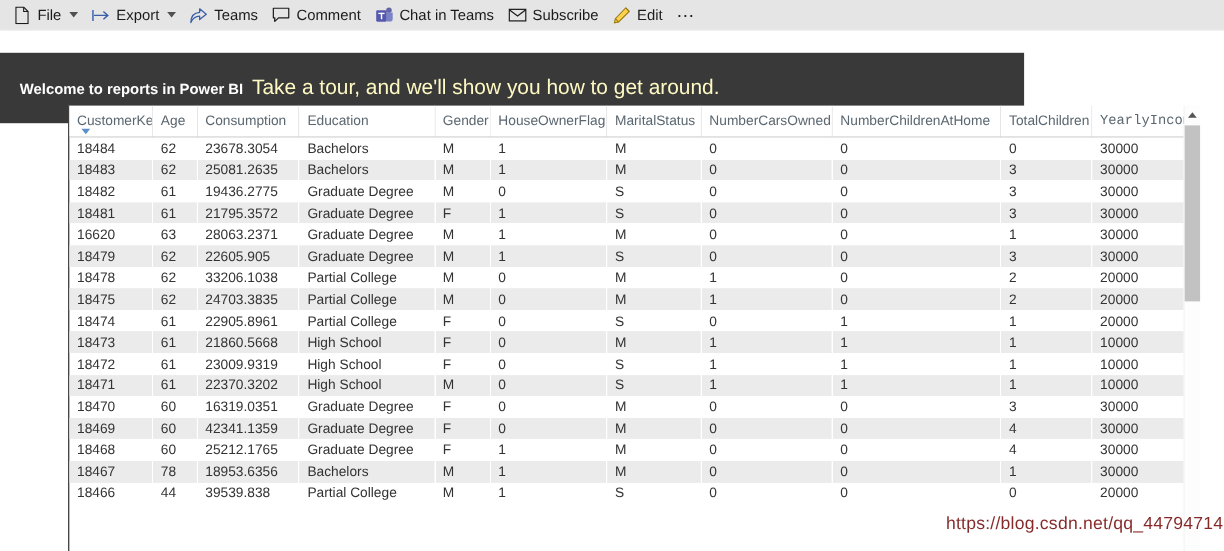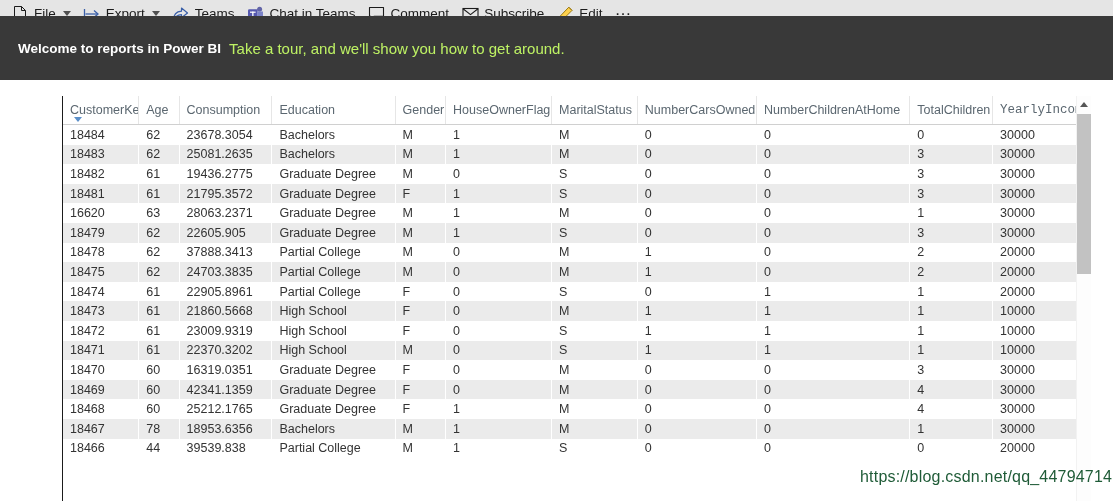--- a/index.html
+++ b/index.html
@@ -65,38 +65,38 @@
     font-size: 17px;
     letter-spacing: 1.5px;
     color: #1b1b1b;
     line-height: 10px;
     padding-bottom: 7px;
   }
 
   
   .banner {
     position: absolute;
-    top: 16px; left: 0;
-    width: 1113px;
+    top: 48px; left: 0;
+    width: 931px;
     height: 64px;
     background: #393939;
     display: flex;
     align-items: center;
     box-sizing: border-box;
     padding-left: 18px;
   }
   .banner-strong {
     color: #ffffff;
     font-size: 13.5px;
     font-weight: bold;
     margin-right: 8px;
   }
   .banner-text {
-    color: #bef264;
-    font-size: 15px;
+    color: #fef9c3;
+    font-size: 19px;
     font-weight: normal;
   }
 
   
   .table-wrap {
     position: absolute;
     left: 62px;
     top: 96px;
     width: 1051px;
     height: 405px;
@@ -188,21 +188,21 @@
     background: #c2c2c2;
     cursor: pointer;
   }
 
   
   .watermark {
     position: absolute;
     left: 860px;
     top: 468px;
     font-size: 16px;
-    color: #14532d;
+    color: #7f1d1d;
     opacity: 0.95;
     white-space: nowrap;
     pointer-events: none;
     letter-spacing: 0.2px;
   }
 </style>
 </head>
 <body>
 
 <div id="app">
@@ -232,42 +232,42 @@
       <span class="chev"></span>
     </div>
 
     <div class="cmd-item">
       <span class="cmd-icon">
         <svg width="17" height="16" viewBox="0 0 17 16">
           <path d="M1.5 14.5 C1.5 8 5 5.5 9.5 5.2 V2 L15.5 7 L9.5 11.8 V8.6 C5.5 8.8 3 10.5 1.5 14.5 Z" fill="none" stroke="#3a5fa8" stroke-width="1.2" stroke-linejoin="round"></path>
         </svg>
       </span>
       <span class="cmd-label">Teams</span>
+    </div>
+
+    <div class="cmd-item">
+      <span class="cmd-icon">
+        <svg width="17" height="15" viewBox="0 0 17 15">
+          <path d="M1.5 1.5 H15.5 V10.2 H6.2 L2.8 13.4 V10.2 H1.5 Z" fill="none" stroke="#1b1b1b" stroke-width="1.1" stroke-linejoin="round"></path>
+        </svg>
+      </span>
+      <span class="cmd-label">Comment</span>
     </div>
 
     <div class="cmd-item">
       <span class="cmd-icon">
         <svg width="17" height="16" viewBox="0 0 17 16">
           <circle cx="12.6" cy="3.3" r="2.5" fill="#6264a7"></circle>
           <rect x="1" y="3.3" width="9.6" height="10.4" rx="1.2" fill="#5558af"></rect>
           <rect x="3.0" y="5.6" width="5.6" height="1.2" fill="#ffffff"></rect>
           <rect x="5.2" y="5.6" width="1.3" height="5.9" fill="#ffffff"></rect>
           <path d="M10.6 5.4 H16 V11 a2.6 2.6 0 0 1 -2.6 2.6 H10.6 Z" fill="#7b83c8"></path>
         </svg>
       </span>
       <span class="cmd-label">Chat in Teams</span>
-    </div>
-
-    <div class="cmd-item">
-      <span class="cmd-icon">
-        <svg width="17" height="15" viewBox="0 0 17 15">
-          <path d="M1.5 1.5 H15.5 V10.2 H6.2 L2.8 13.4 V10.2 H1.5 Z" fill="none" stroke="#1b1b1b" stroke-width="1.1" stroke-linejoin="round"></path>
-        </svg>
-      </span>
-      <span class="cmd-label">Comment</span>
     </div>
 
     <div class="cmd-item">
       <span class="cmd-icon">
         <svg width="17" height="13" viewBox="0 0 17 13">
           <rect x="1" y="1.5" width="15" height="10.5" fill="none" stroke="#1b1b1b" stroke-width="1.1"></rect>
           <path d="M1 1.8 L8.5 7.6 L16 1.8" fill="none" stroke="#1b1b1b" stroke-width="1.1"></path>
         </svg>
       </span>
       <span class="cmd-label">Subscribe</span>
@@ -400,21 +400,21 @@
               <td class="left">1</td>
               <td class="left">S</td>
               <td class="left">0</td>
               <td class="left">0</td>
               <td class="left">3</td>
               <td class="left">30000</td>
             </tr>
             <tr>
               <td class="right">18478</td>
               <td class="right">62</td>
-              <td class="right">37888.3413</td>
+              <td class="right">33206.1038</td>
               <td class="left">Partial College</td>
               <td class="left">M</td>
               <td class="left">0</td>
               <td class="left">M</td>
               <td class="left">1</td>
               <td class="left">0</td>
               <td class="left">2</td>
               <td class="left">20000</td>
             </tr>
             <tr class="alt">

